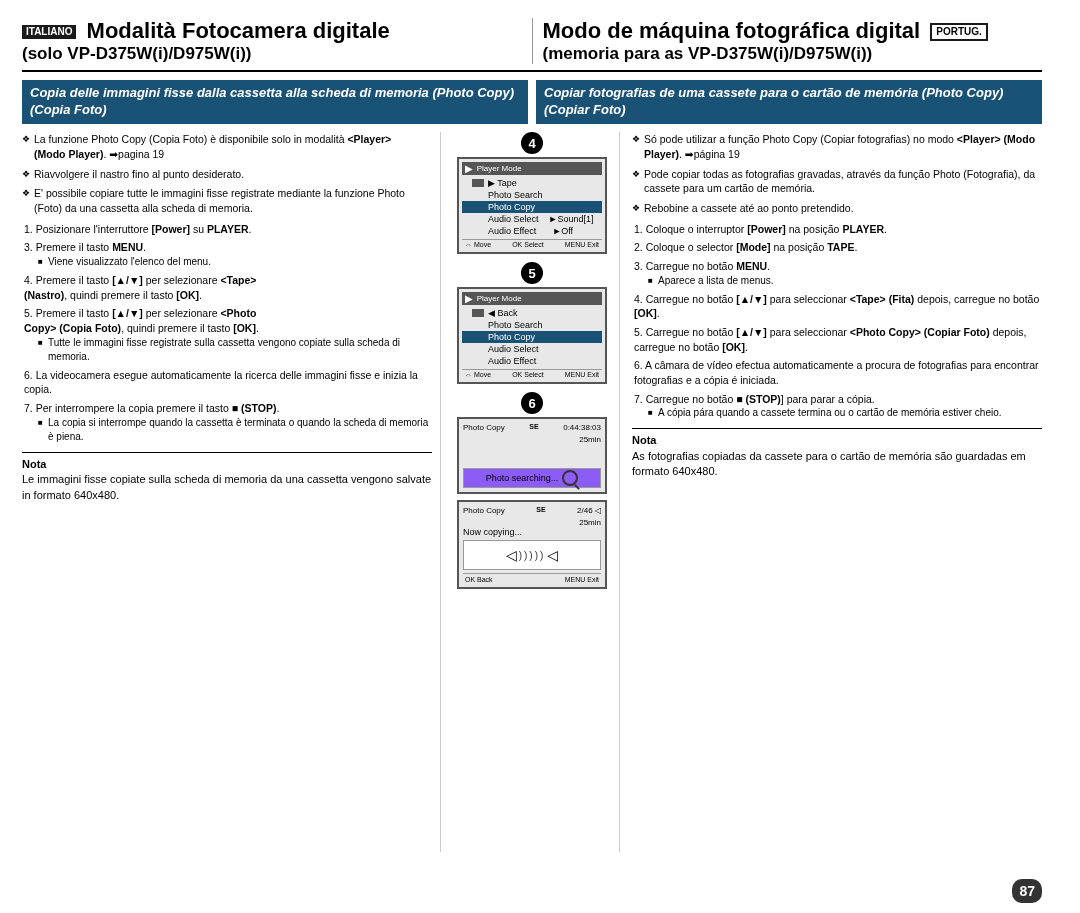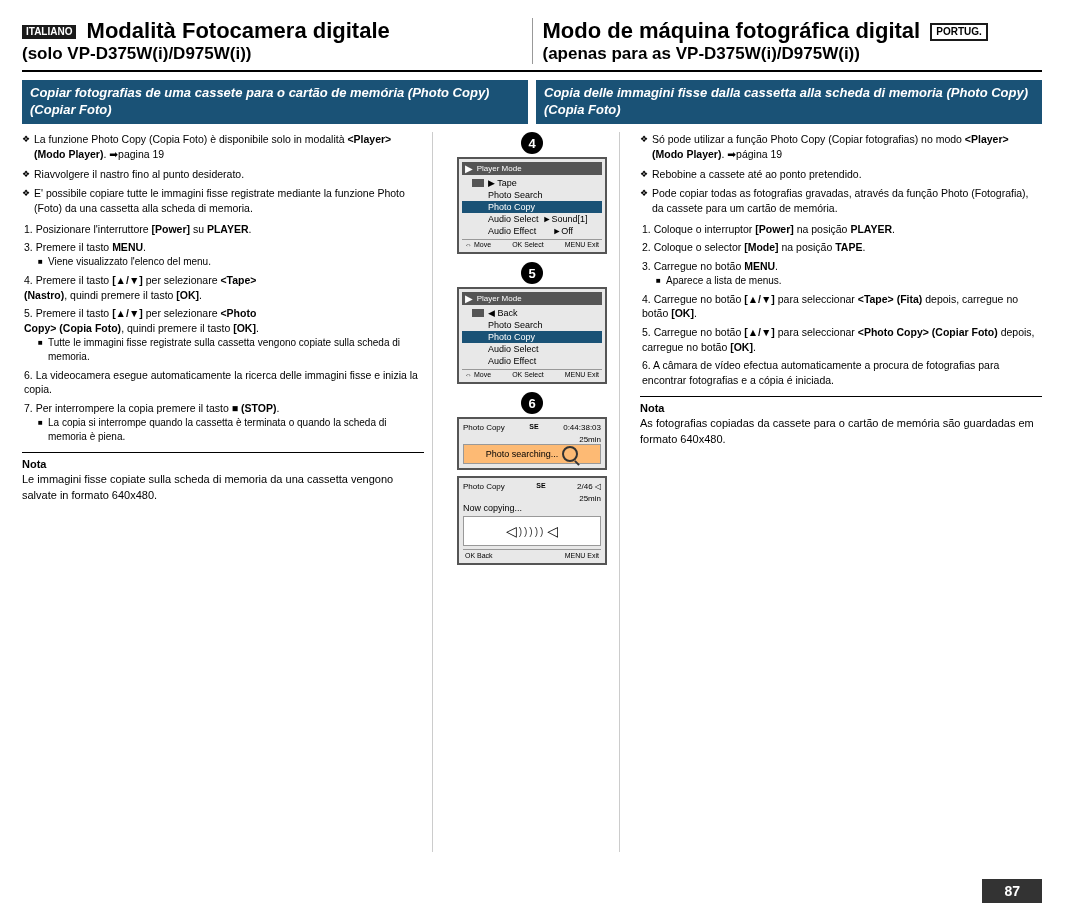--- a/index.html
+++ b/index.html
@@ -81,21 +81,21 @@
       padding: 5px 8px;
       font-size: 13px;
       font-style: italic;
       font-weight: bold;
       line-height: 1.3;
     }
 
     
     .main-content {
       display: flex;
-      gap: 12px;
+      gap: 4px;
       height: 720px;
     }
 
     .col-left {
       flex: 1;
       padding-right: 8px;
       border-right: 1px solid #ccc;
       font-size: 10.5px;
       line-height: 1.4;
     }
@@ -241,27 +241,28 @@
       padding: 4px;
     }
     .progress-top {
       display: flex;
       justify-content: space-between;
       font-size: 8px;
       margin-bottom: 3px;
     }
     .progress-bar-area {
       height: 20px;
-      background: #fdba74;
+      background: #8b5cf6;
       border: 1px solid #999;
       display: flex;
       align-items: center;
       justify-content: center;
       font-size: 9px;
       position: relative;
+      margin-top: 24px;
     }
     .search-icon-area {
       display: flex;
       align-items: center;
       justify-content: center;
       gap: 4px;
     }
     .magnifier {
       width: 16px;
       height: 16px;
@@ -328,48 +329,49 @@
 
     
     .page-number {
       position: absolute;
       bottom: 10px;
       right: 22px;
       background: #333;
       color: #fff;
       font-size: 14px;
       font-weight: bold;
-      padding: 4px 22px;
+      padding: 4px 7px;
+      border-radius: 10px;
     }
   </style>
 </head>
 <body>
 
 <div class="page-container">
 
   <div class="header">
     <div class="header-left">
       <div class="header-title">
         <span class="lang-badge">ITALIANO</span>
         <span>Modalità Fotocamera digitale</span>
       </div>
       <div class="header-subtitle">(solo VP-D375W(i)/D975W(i))</div>
     </div>
     <div class="header-right">
       <div class="header-title">
         <span>Modo de máquina fotográfica digital</span>
         <span class="lang-badge-right">PORTUG.</span>
       </div>
-      <div class="header-subtitle">(apenas para as VP-D375W(i)/D975W(i))</div>
+      <div class="header-subtitle">(memoria para as VP-D375W(i)/D975W(i))</div>
     </div>
   </div>
 
   <div class="subheader">
+    <div class="subheader-box">Copia delle immagini fisse dalla cassetta alla scheda di memoria (Photo Copy) (Copia Foto)</div>
     <div class="subheader-box">Copiar fotografias de uma cassete para o cartão de memória (Photo Copy) (Copiar Foto)</div>
-    <div class="subheader-box">Copia delle immagini fisse dalla cassetta alla scheda di memoria (Photo Copy) (Copia Foto)</div>
   </div>
 
   <div class="main-content">
 
     <div class="col-left">
       <div class="bullet-item">
         La funzione Photo Copy (Copia Foto) è disponibile solo in modalità <strong>&lt;Player&gt;</strong><br>
         <strong>(Modo Player)</strong>. ➡pagina 19
       </div>
       <div class="bullet-item">
@@ -420,21 +422,21 @@
             <span style="font-size:10px;">▶</span>
             <span>Player Mode</span>
           </div>
           <div class="screen-item">
             <span class="screen-icon" style="background:#555;width:12px;height:8px;"></span>
             <span>▶ Tape</span>
           </div>
           <div class="screen-item" style="padding-left:26px;">Photo Search</div>
           <div class="screen-item selected" style="padding-left:26px;">Photo Copy</div>
           <div class="screen-item" style="padding-left:26px;">Audio Select
-            <span style="margin-left:0;text-align:right;">►Sound[1]</span>
+            <span style="margin-left:6px;text-align:right;">►Sound[1]</span>
           </div>
           <div class="screen-item" style="padding-left:26px;">Audio Effect
             <span style="margin-left:12px;">►Off</span>
           </div>
           <div class="screen-footer">
             <span>⇔ Move</span>
               <span>OK Select</span>
               <span>MENU Exit</span>
           </div>
         </div>
@@ -501,24 +503,24 @@
         </div>
       </div>
 
     </div>
 
     <div class="col-right">
       <div class="bullet-item">
         Só pode utilizar a função Photo Copy (Copiar fotografias) no modo <strong>&lt;Player&gt; (Modo Player)</strong>. ➡página 19
       </div>
       <div class="bullet-item">
+        Pode copiar todas as fotografias gravadas, através da função Photo (Fotografia), da cassete para um cartão de memória.
+      </div>
+      <div class="bullet-item">
         Rebobine a cassete até ao ponto pretendido.
-      </div>
-      <div class="bullet-item">
-        Pode copiar todas as fotografias gravadas, através da função Photo (Fotografia), da cassete para um cartão de memória.
       </div>
 
       <div style="margin-top:6px;">
         <div class="numbered-item">
           1. Coloque o interruptor <strong>[Power]</strong> na posição <strong>PLAYER</strong>.
         </div>
         <div class="numbered-item">
           2. Coloque o selector <strong>[Mode]</strong> na posição <strong>TAPE</strong>.
         </div>
         <div class="numbered-item">
@@ -526,20 +528,24 @@
           <div class="sub-bullet">Aparece a lista de menus.</div>
         </div>
         <div class="numbered-item">
           4. Carregue no botão <strong>[▲/▼]</strong> para seleccionar <strong>&lt;Tape&gt; (Fita)</strong> depois, carregue no botão <strong>[OK]</strong>.
         </div>
         <div class="numbered-item">
           5. Carregue no botão <strong>[▲/▼]</strong> para seleccionar <strong>&lt;Photo Copy&gt; (Copiar Foto)</strong> depois, carregue no botão <strong>[OK]</strong>.
         </div>
         <div class="numbered-item">
           6. A câmara de vídeo efectua automaticamente a procura de fotografias para encontrar fotografias e a cópia é iniciada.
+        </div>
+        <div class="numbered-item">
+          7. Carregue no botão <strong>■ (STOP)</strong>] para parar a cópia.
+          <div class="sub-bullet">A cópia pára quando a cassete termina ou o cartão de memória estiver cheio.</div>
         </div>
       </div>
 
       <div class="nota-section">
         <span class="nota-label">Nota</span><br>
         <span>As fotografias copiadas da cassete para o cartão de memória são guardadas em formato 640x480.</span>
       </div>
     </div>
 
   </div>

